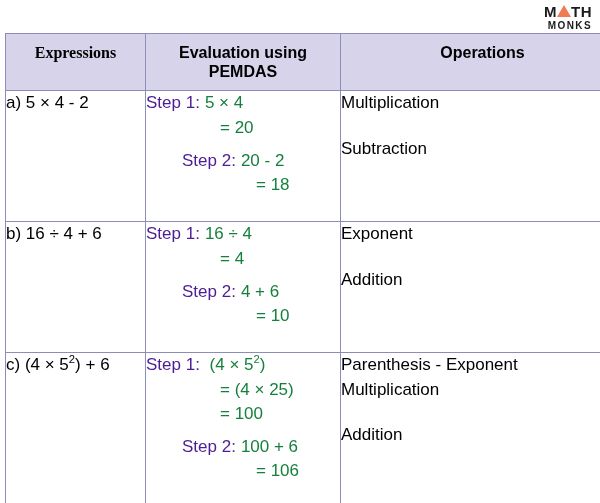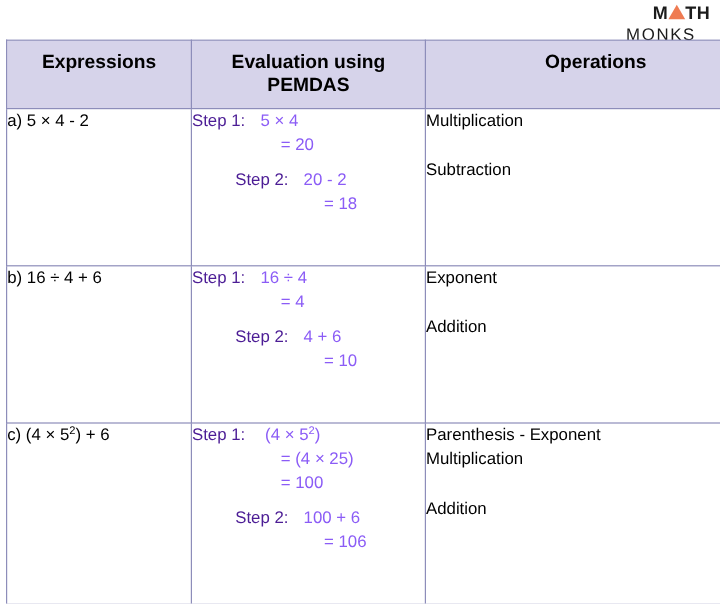--- a/index.html
+++ b/index.html
@@ -38,26 +38,26 @@
     width: 0;
     height: 0;
     margin: 0 0px;
     border-left: 7px solid transparent;
     border-right: 7px solid transparent;
     border-bottom: 12px solid #ef7b52;
     position: relative;
     top: 0px;
   }
   #logo .logo-sub {
-    font-size: 14px;
-    font-weight: normal;
+    font-size: 10px;
+    font-weight: bold;
     letter-spacing: 1.4px;
     color: #1b1b1b;
     margin-top: 2px;
-    margin-right: 12px;
+    margin-right: 0;
   }
 
   
   #pemdas-table {
     position: absolute;
     left: 5px;
     top: 33px;
     width: 589px;
     border-collapse: collapse;
     table-layout: fixed;
@@ -73,27 +73,27 @@
     text-align: center;
     font-size: 16px;
     font-weight: bold;
     color: #000000;
     padding: 9px 4px;
     line-height: 1.2;
     height: 46px;
     box-sizing: border-box;
   }
 
-  .col-expr  { width: 154px; }
+  .col-expr  { width: 140px; font-family: Liberation Serif, serif; }
   .col-eval  { width: 195px; }
   .col-ops   { width: 284px; }
 
   #pemdas-table tbody td {
     background: #ffffff;
-    font-size: 14px;
+    font-size: 17px;
     color: #000000;
   }
 
   .cell-expr {
     padding: 10px 0 0 8px;
   }
   .cell-eval {
     padding: 10px 0 6px 8px;
   }
   .cell-ops {
@@ -109,21 +109,21 @@
     line-height: 1.42;
     white-space: nowrap;
   }
   .step-label {
     color: #4c1d95;
     min-width: 52px;
     flex: 0 0 auto;
   }
   .step-label.blank { color: transparent; }
   .step-value {
-    color: #8b5cf6;
+    color: #15803d;
     padding-left: 5px;
     flex: 0 0 auto;
   }
   .step-value.indented { padding-left: 22px; }
 
   
   .op-line {
     line-height: 1.42;
     white-space: nowrap;
   }

